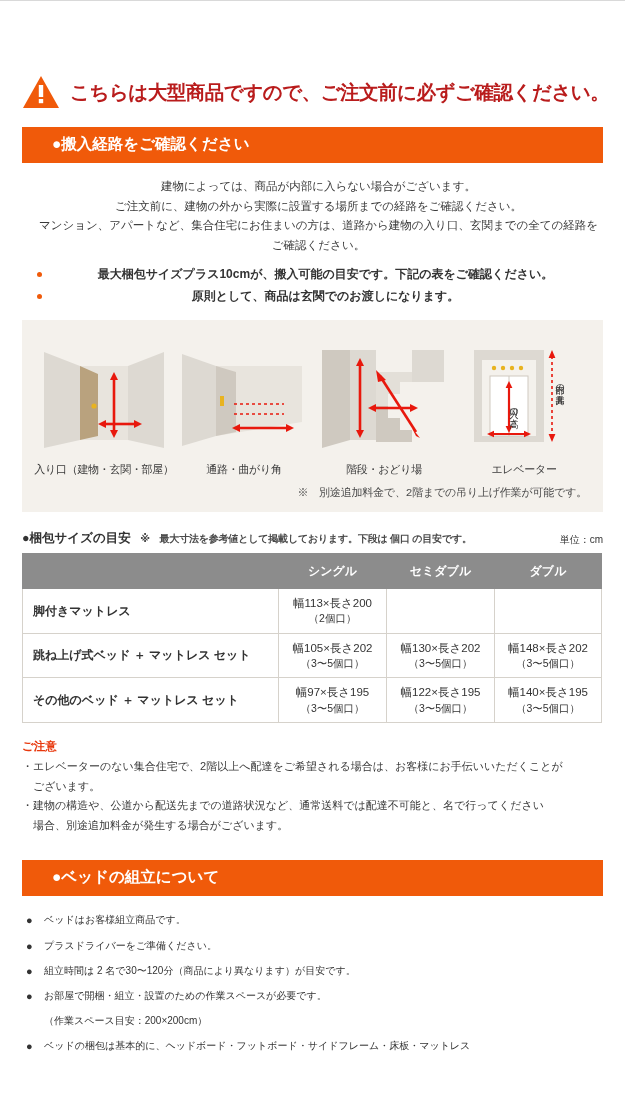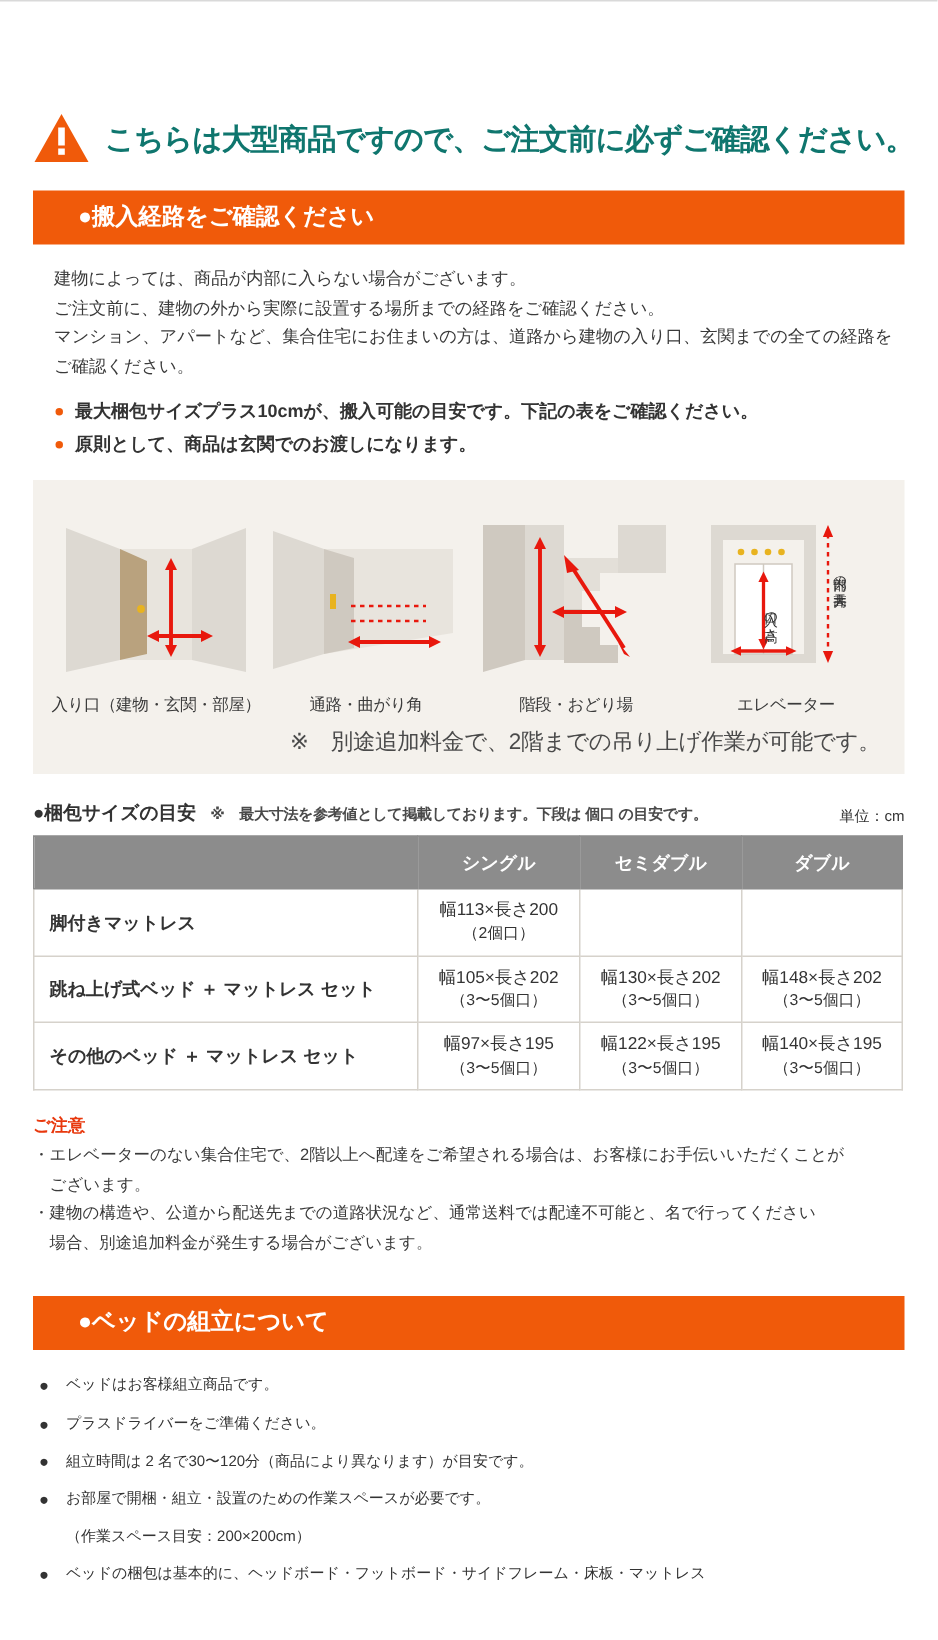--- a/index.html
+++ b/index.html
@@ -19,38 +19,38 @@
     align-items: center;
     gap: 10px;
     padding: 74px 14px 0 22px;
   }
   .warn-icon { width: 38px; height: 34px; flex: 0 0 38px; position: relative; }
   .warn-icon svg { display: block; }
   .title-text {
     font-size: 19.5px;
     font-weight: bold;
     letter-spacing: -0.5px;
-    color: #0f766e;
+    color: #b91c1c;
     white-space: nowrap;
   }
 
   
   .sec-head {
     background: #f05a0a;
     color: #ffffff;
     font-size: 15.5px;
     font-weight: bold;
     padding: 7px 0 8px 30px;
     margin: 18px 22px 0 22px;
     letter-spacing: 0px;
   }
   .sec-head.second { margin-top: 26px; }
 
   
-  .body-block { padding: 14px 24px 0 36px; }
+  .body-block { padding: 14px 24px 0 36px; text-align: center; }
   .body-block p {
     margin: 0 0 1px 0;
     font-size: 11.5px;
     line-height: 1.62;
     color: #3a3a3a;
   }
   ul.bullets {
     margin: 10px 0 0 0;
     padding: 0;
     list-style: none;
@@ -96,25 +96,26 @@
   .dg-art { height: 118px; position: relative; width: 136px; }
   .dg-cap {
     font-size: 11px;
     color: #3a3a3a;
     margin-top: 8px;
     text-align: center;
     white-space: nowrap;
     letter-spacing: -0.3px;
   }
   .dg-note {
-    font-size: 15px;
+    font-size: 11px;
     color: #4a4a4a;
     text-align: right;
     padding: 8px 16px 4px 0;
     letter-spacing: -0.2px;
+    font-family: Liberation Mono, monospace;
   }
 
   
   .tbl-title-row {
     display: flex;
     align-items: flex-end;
     justify-content: space-between;
     padding: 18px 22px 0 22px;
   }
   .tbl-title {

